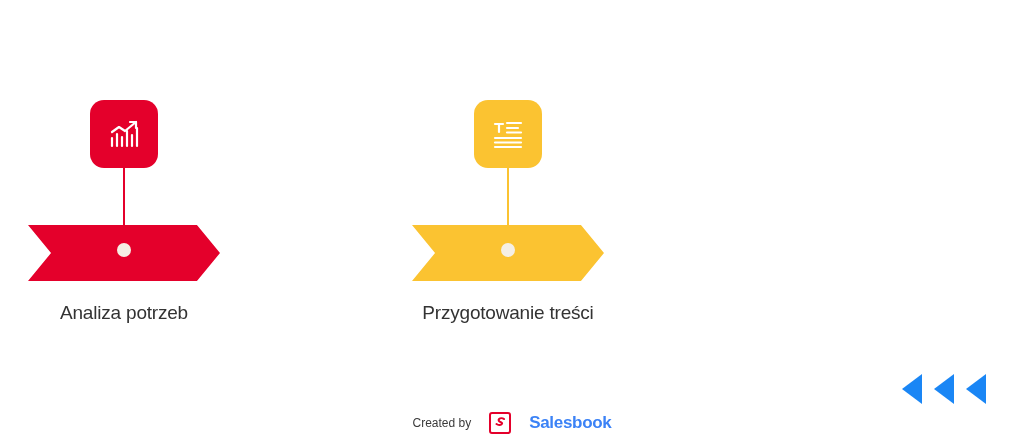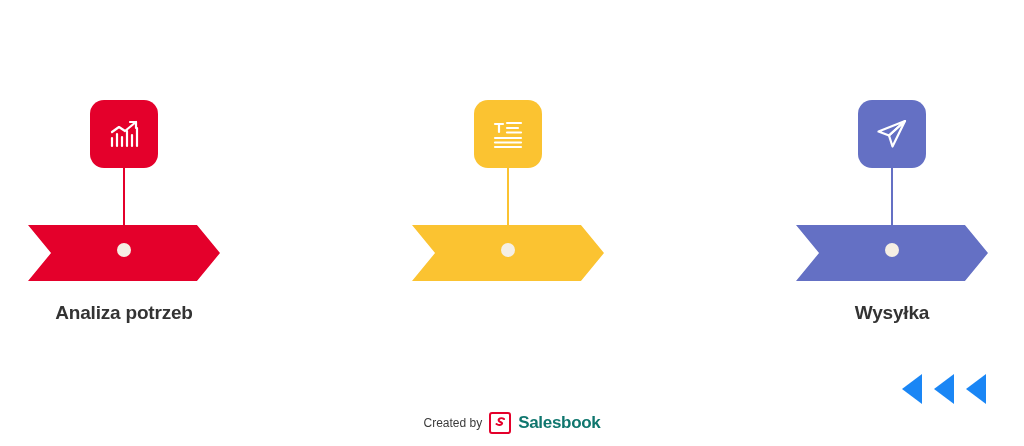--- a/index.html
+++ b/index.html
@@ -79,55 +79,55 @@
   }
 
   
   .label {
     position: absolute;
     left: 0;
     top: 300px;
     width: 192px;
     text-align: center;
     font-size: 19px;
-    font-weight: bold;
+    font-weight: normal;
     color: #333333;
     line-height: 1.35;
     letter-spacing: -0.2px;
   }
 
   
   #credit {
     position: absolute;
     left: 0;
     top: 412px;
     width: 1024px;
     display: flex;
     align-items: center;
     justify-content: center;
-    gap: 7px;
+    gap: 18px;
   }
   #credit-text {
     font-size: 12px;
     color: #3a3a3a;
   }
   #logo-mark {
     width: 22px;
     height: 22px;
     border: 2px solid #e4002b;
     border-radius: 3px;
     display: flex;
     align-items: center;
     justify-content: center;
     box-sizing: border-box;
   }
   #logo-word {
     font-size: 17px;
     font-weight: bold;
-    color: #0f766e;
+    color: #3b82f6;
     letter-spacing: -0.3px;
   }
 
   
   #nav-arrows {
     position: absolute;
     right: 38px;
     top: 374px;
     display: flex;
     gap: 12px;
@@ -179,36 +179,21 @@
               <path d="M4 21 H30"></path>
               <path d="M4 25.5 H30"></path>
               <path d="M4 30 H30"></path>
             </g>
           </svg>
         </span>
       </div>
       <div class="stem" style="background: rgb(251, 195, 49);"></div>
       <div class="band" style="background: rgb(251, 195, 49);"></div>
       <div class="dot" style="background: rgb(245, 239, 228);"></div>
-    </div>
-    <div class="step" style="left: 796px;">
-      <div class="tile" style="background: rgb(100, 112, 196);">
-        <span>
-          <svg width="36" height="36" viewBox="0 0 36 36">
-            <g fill="none" stroke="#ffffff" stroke-width="2.2" stroke-linecap="round" stroke-linejoin="round">
-              <path d="M31 5 L4.5 15.5 L15 19.5 L31 5 Z"></path>
-              <path d="M31 5 L15 19.5 L18.5 30.5 L31 5 Z"></path>
-            </g>
-          </svg>
-        </span>
-      </div>
-      <div class="stem" style="background: rgb(100, 112, 196);"></div>
-      <div class="band" style="background: rgb(100, 112, 196);"></div>
-      <div class="dot" style="background: rgb(245, 239, 228);"></div>
-      <div class="label">Wysyłka</div>
+      <div class="label">Przygotowanie treści</div>
     </div>
   </div>
 
 <div id="credit">
   <span id="credit-text">Created by</span>
   <span id="logo-mark">
     <svg width="14" height="14" viewBox="0 0 14 14" aria-hidden="true">
       <path d="M11 3.0 C9.6 1.9 7.2 1.9 6.1 3.0 C5.0 4.1 6.0 5.4 7.4 5.9 C9.0 6.5 9.6 7.4 8.6 8.2 C7.5 9.1 5.0 9.1 3.5 8.0" fill="none" stroke="#e4002b" stroke-width="2.1" stroke-linecap="round"></path>
     </svg>
   </span>

